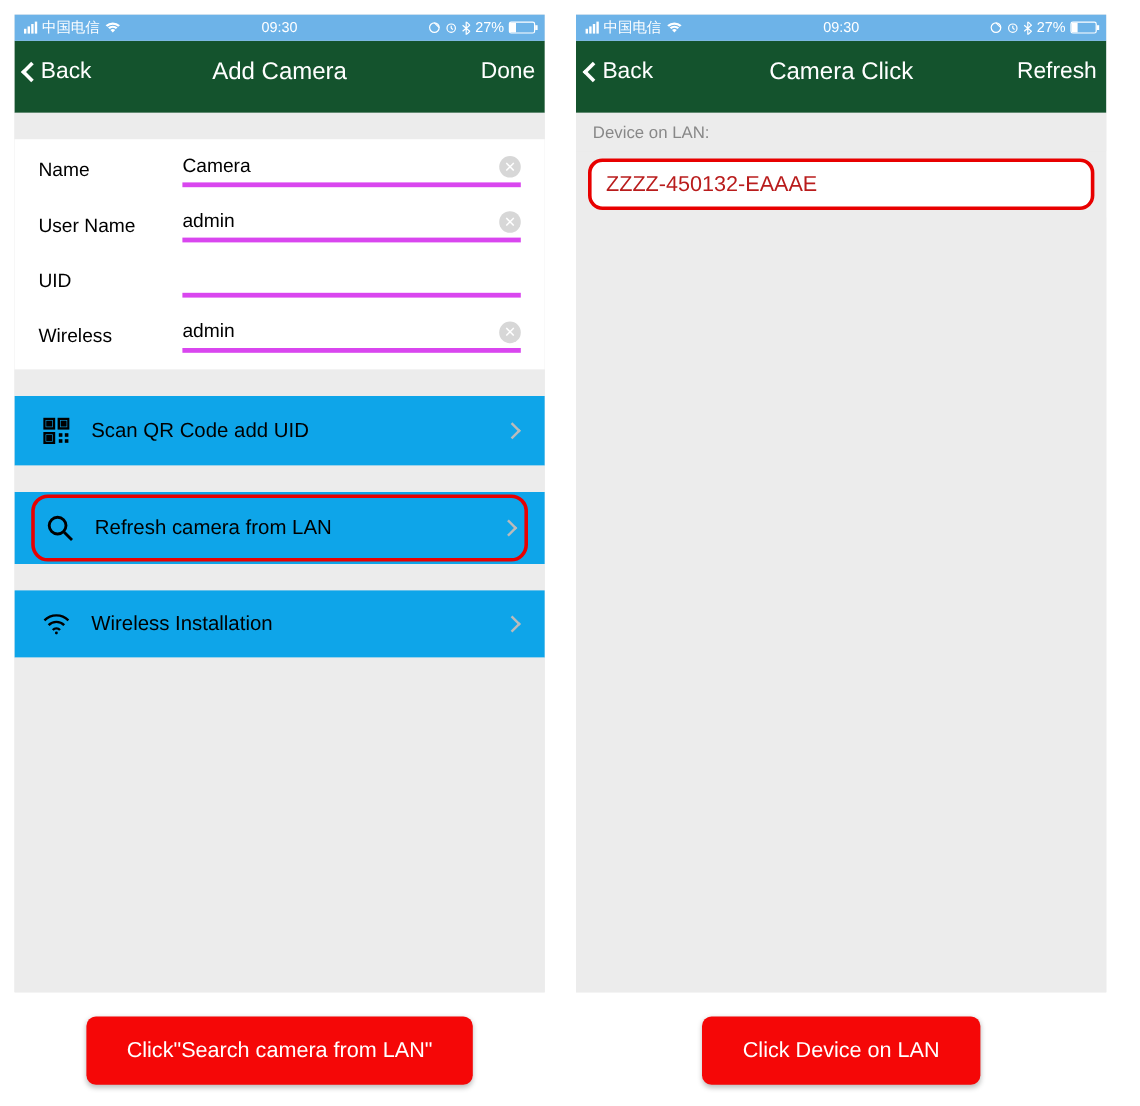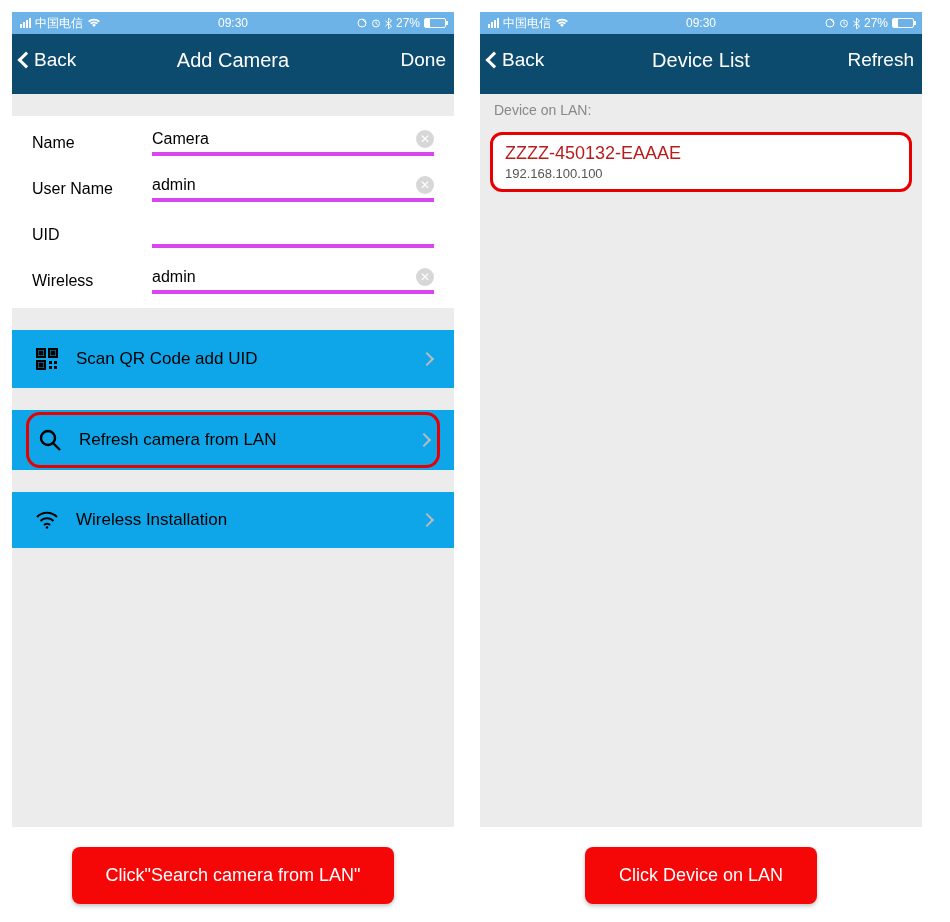--- a/index.html
+++ b/index.html
@@ -50,21 +50,21 @@
   .signal-bars span:nth-child(4){height:10px}
   .battery {
     width: 22px; height: 10px; border:1px solid #fff; border-radius:2px;
     position: relative; display:inline-block;
   }
   .battery::after{
     content:""; position:absolute; right:-3px; top:2px; width:2px; height:4px; background:#fff;
   }
   .battery i{ display:block; height:100%; width:27%; background:#fff;}
   .nav-bar {
-    background: #0c4a6e;
+    background: #14532d;
     color: #fff;
     height: 60px;
     display: flex;
     align-items: center;
     justify-content: space-between;
     padding: 0 8px 8px 8px;
     font-size: 19px;
   }
   .nav-back { display: flex; align-items: center; cursor: pointer; flex:1; }
   .nav-title { flex:1; text-align: center; font-size: 20px; white-space: nowrap;}
@@ -344,29 +344,28 @@
             <i></i>
           </span>
       </div>
     </div>
 
     <div class="nav-bar">
       <div class="nav-back">
         <span class="chev-left"></span>
         <span>Back</span>
       </div>
-      <div class="nav-title">Device List</div>
+      <div class="nav-title">Camera Click</div>
       <div class="nav-right">Refresh</div>
     </div>
 
     <div class="section-title">Device on LAN:</div>
 
     <div class="device-item">
       <div class="device-id">ZZZZ-450132-EAAAE</div>
-      <div class="device-ip">192.168.100.100</div>
     </div>
 
     <div class="filler"></div>
   </div>
 </div>
 
 <div class="captions">
   <div class="caption-col">
     <button class="caption-btn">Click"Search camera from LAN"</button>
   </div>

